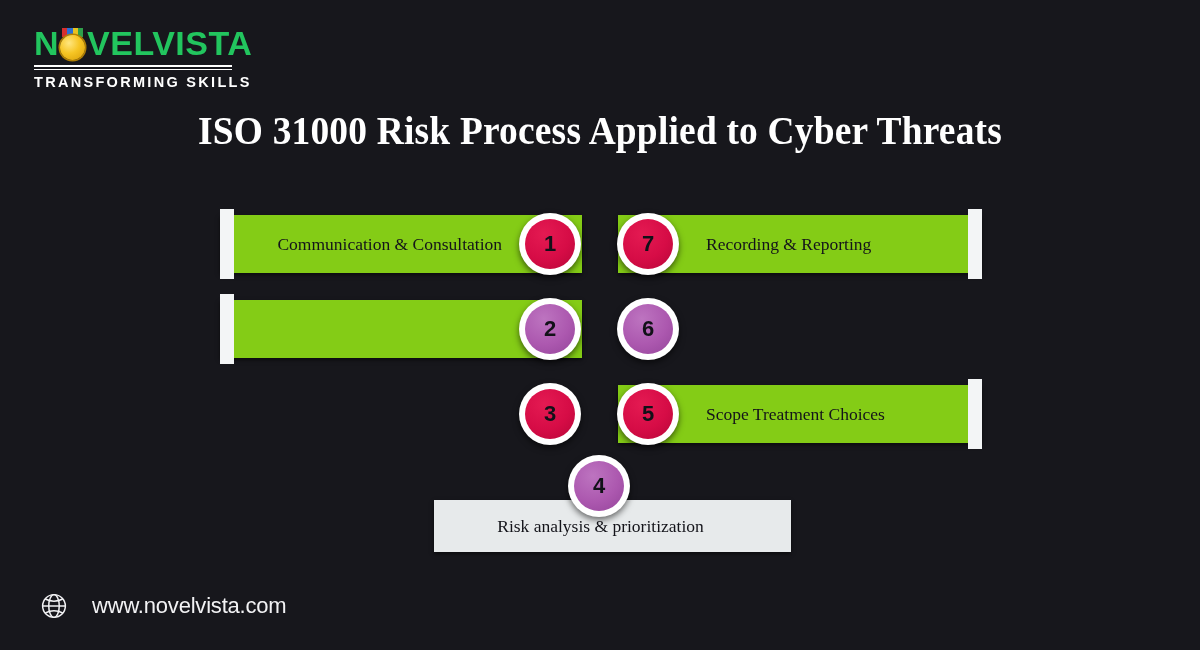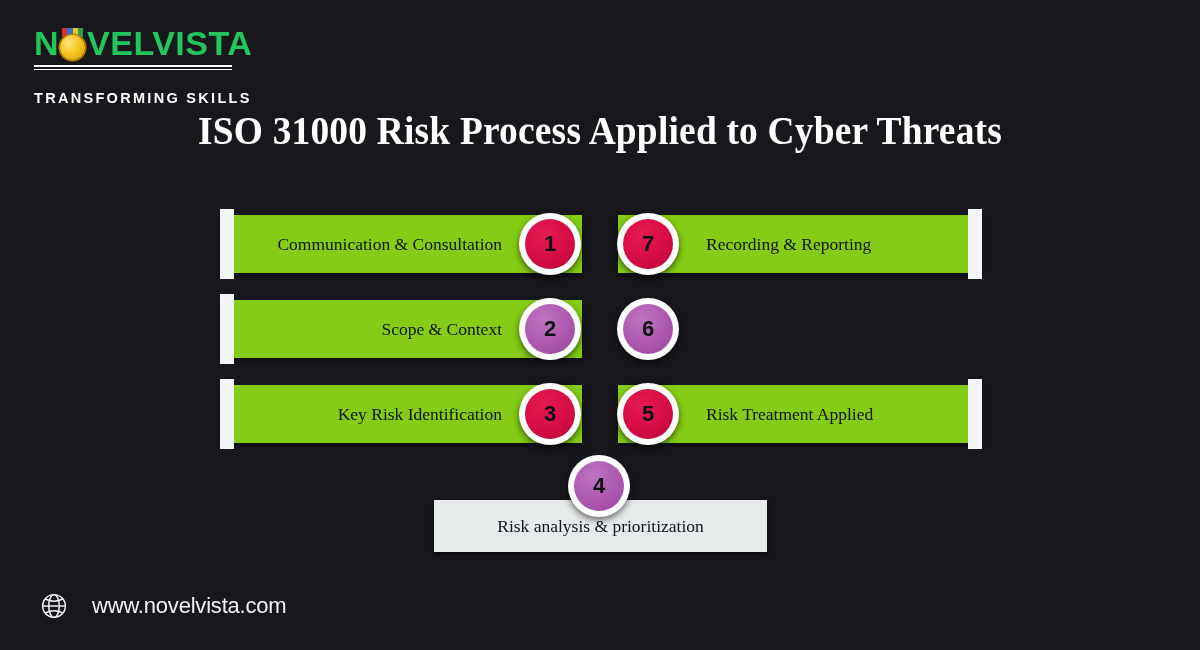--- a/index.html
+++ b/index.html
@@ -80,21 +80,21 @@
     background: #ffffff;
     width: 100%;
   }
   .logo-rule-bot {
     height: 1px;
     background: #ffffff;
     width: 100%;
     margin-top: 2px;
   }
   .logo-tag {
-    margin-top: 20px;
+    margin-top: 4px;
     font-family: "Liberation Sans", sans-serif;
     font-weight: bold;
     font-size: 14.5px;
     letter-spacing: 2.3px;
     color: #ffffff;
     white-space: nowrap;
   }
 
   
   .page-title {
@@ -207,20 +207,21 @@
     height: 110px;
   }
   .center-card {
     position: absolute;
     left: 434px;
     top: 45px;
     width: 333px;
     height: 52px;
     background: #e7eaeb;
     box-shadow: 0 2px 4px rgba(0,0,0,0.55);
+    padding-left: 24px;
   }
   .center-label {
     position: absolute;
     left: 0;
     top: 0;
     width: 333px;
     height: 52px;
     line-height: 52px;
     text-align: center;
     font-family: "Liberation Serif", serif;
@@ -287,43 +288,38 @@
       <div class="card-label label-right">Recording &amp; Reporting</div>
     </div>
     <div class="circle c-right">
       <div class="disc disc-crimson">7</div>
     </div>
   </div>
 
   <div class="row row-2">
     <div class="card card-left">
       <div class="tab tab-l"></div>
-      <div class="card-label label-left">Scope &amp; Context</div>
     </div>
     <div class="circle c-left">
       <div class="disc disc-purple">2</div>
     </div>
 
     <div class="circle c-right">
       <div class="disc disc-purple">6</div>
     </div>
   </div>
 
   <div class="row row-3">
-    <div class="card card-left">
-      <div class="tab tab-l"></div>
-      <div class="card-label label-left">Key Risk Identification</div>
-    </div>
     <div class="circle c-left">
       <div class="disc disc-crimson">3</div>
     </div>
 
     <div class="card card-right">
       <div class="tab tab-r"></div>
-      <div class="card-label label-right">Risk Treatment Applied</div>
+      <div class="card-label label-right">Scope Treatment Choices</div>
     </div>
     <div class="circle c-right">
       <div class="disc disc-crimson">5</div>
     </div>
   </div>
 
   <div class="center-item">
     <div class="center-card">
       <div class="center-label">Risk analysis &amp; prioritization</div>
     </div>

